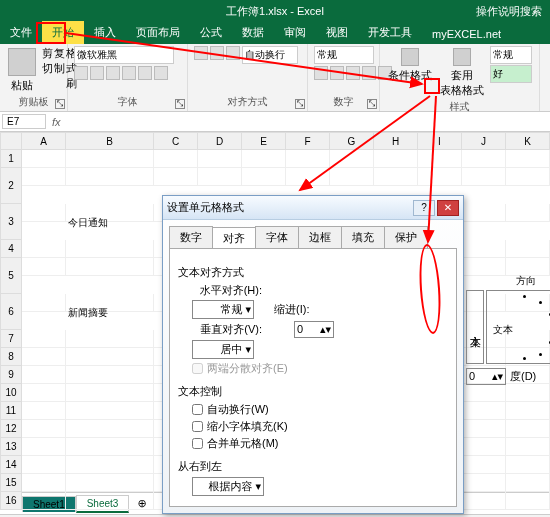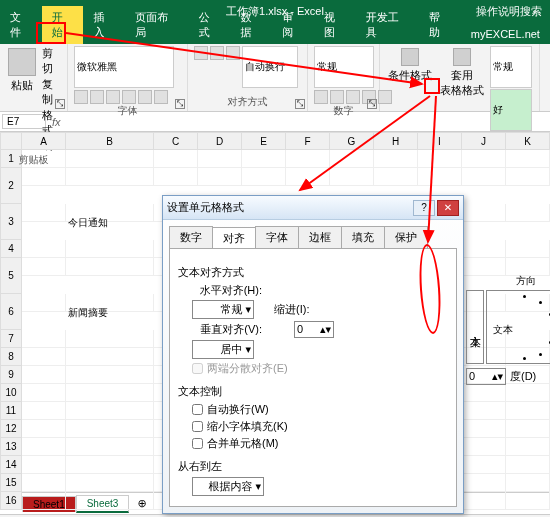--- a/index.html
+++ b/index.html
@@ -10,40 +10,40 @@
 .menutabs{height:22px;background:#0a6b3d;display:flex;align-items:flex-end;color:#fff;}
 .menutabs .tab{padding:4px 10px;cursor:pointer;font-size:11px;}
 .menutabs .tab.active{background:#fde047;color:#0a6b3d;}
 .ribbon{height:68px;background:#f3f3f3;border-bottom:1px solid #ccc;display:flex;}
 .group{border-right:1px solid #ddd;padding:2px 6px;display:flex;flex-direction:column;justify-content:space-between;position:relative;}
 .group-label{text-align:center;font-size:10px;color:#555;margin-top:auto;}
 .group-body{display:flex;gap:4px;flex:1;align-items:flex-start;}
 .vbtn{display:flex;flex-direction:column;align-items:center;gap:2px;font-size:10px;padding:2px;}
 .icon-box{width:18px;height:18px;background:#d0d0d0;border:1px solid #aaa;}
 .icon-lg{width:28px;height:28px;background:#d0d0d0;border:1px solid #aaa;}
-.dd{font-size:10px;border:1px solid #ccc;padding:13px 2px;background:#fff;}
+.dd{font-size:10px;border:1px solid #ccc;padding:1px 2px;background:#fff;}
 .btnrow{display:flex;gap:2px;}
 .mini{width:14px;height:14px;background:#e0e0e0;border:1px solid #bbb;}
 .launcher{position:absolute;bottom:2px;right:2px;width:10px;height:10px;border:1px solid #888;font-size:8px;text-align:center;line-height:8px;}
 .formula-bar{height:20px;border-bottom:1px solid #ccc;display:flex;align-items:center;}
 .namebox{width:44px;border:1px solid #ccc;margin:1px 2px;padding:1px 4px;font-size:10px;}
 .fx{padding:0 4px;color:#666;font-style:italic;}
 .sheet{display:flex;height:360px;}
 .rowhdrs{width:22px;}
 .rowhdr{height:18px;border:1px solid #ddd;border-top:none;background:#f0f0f0;text-align:center;font-size:10px;line-height:18px;}
 .colhdrs{display:flex;height:18px;}
 .colhdr{width:44px;border:1px solid #ddd;border-left:none;background:#f0f0f0;text-align:center;font-size:10px;line-height:18px;}
 .corner{width:22px;height:18px;background:#f0f0f0;border:1px solid #ddd;}
 .grid{position:relative;}
 .gridrows{display:flex;flex-direction:column;}
 .gridrow{display:flex;height:18px;}
 .cell{width:44px;height:18px;border-right:1px solid #eee;border-bottom:1px solid #eee;font-size:10px;padding:1px 2px;}
 .cell.wide{width:88px;}
 .sheet-tabs{height:22px;border-top:1px solid #ccc;display:flex;align-items:center;padding-left:22px;gap:0;}
-.stab{padding:2px 10px;border:1px solid #ccc;border-bottom:none;font-size:10px;background:#b91c1c;}
+.stab{padding:2px 10px;border:1px solid #ccc;border-bottom:none;font-size:10px;background:#0f766e;}
 .stab.active{background:#fff;color:#0a6b3d;border-bottom:2px solid #0a6b3d;}
 .statusbar{height:18px;background:#f3f3f3;border-top:1px solid #ccc;font-size:10px;padding:2px 6px;}
 
 .dialog{position:absolute;left:162px;top:195px;width:302px;background:linear-gradient(#fff,#eef2f6);border:1px solid #7a9ec5;box-shadow:2px 2px 6px rgba(0,0,0,.3);}
 .dlg-title{height:24px;background:linear-gradient(#f7fbff,#d6e5f5);border-bottom:1px solid #b7cde2;display:flex;align-items:center;justify-content:space-between;padding:0 4px;font-size:11px;}
 .dlg-title .btns{display:flex;gap:2px;}
 .dlg-title .wbtn{width:22px;height:16px;border:1px solid #a0b8d0;background:#e8f0f8;text-align:center;font-size:10px;line-height:14px;}
 .dlg-title .wbtn.close{background:#d04040;color:#fff;border-color:#a02020;}
 .dlg-tabs{display:flex;margin:6px 6px 0 6px;}
 .dtab{padding:3px 10px;border:1px solid #aaa;border-bottom:none;background:#f0f0f0;font-size:11px;margin-right:-1px;}
@@ -82,32 +82,31 @@
 <div class="menutabs">
   <div class="tab">文件</div>
   <div class="tab active">开始</div>
   <div class="tab">插入</div>
   <div class="tab">页面布局</div>
   <div class="tab">公式</div>
   <div class="tab">数据</div>
   <div class="tab">审阅</div>
   <div class="tab">视图</div>
   <div class="tab">开发工具</div>
-  <div class="tab">帮助</div>
   <div class="tab">myEXCEL.net</div>
 </div>
 
 <div class="ribbon">
   <div class="group" style="width:68px">
     <div class="group-body">
       <div class="vbtn">
           <div class="icon-lg"></div>
           <span>粘贴</span>
         </div>
-      <div style="display:flex;flex-direction:column;gap:1px;font-size:10px">
+      <div style="display:flex;flex-direction:row;gap:1px;font-size:10px">
         <span>剪切</span>
         <span>复制</span>
         <span>格式刷</span>
       </div>
     </div>
     <div class="group-label">剪贴板</div>
     <div class="launcher">⤡</div>
   </div>
   <div class="group" style="width:120px">
     <div class="group-body" style="flex-direction:column;gap:2px">

